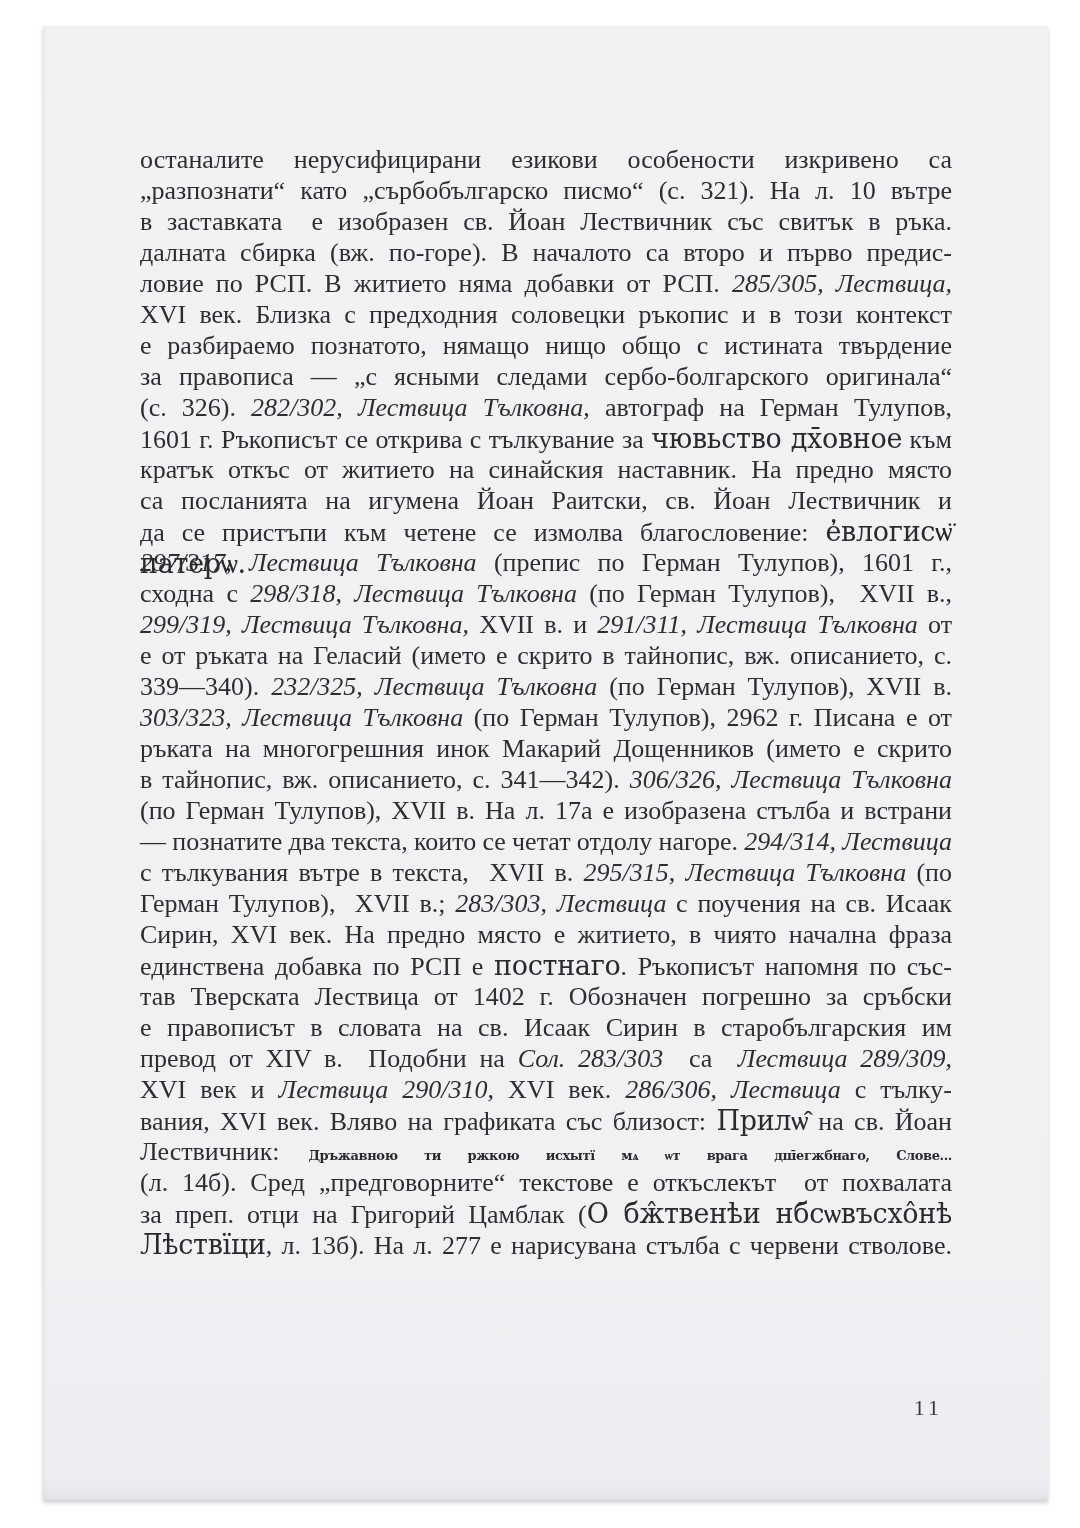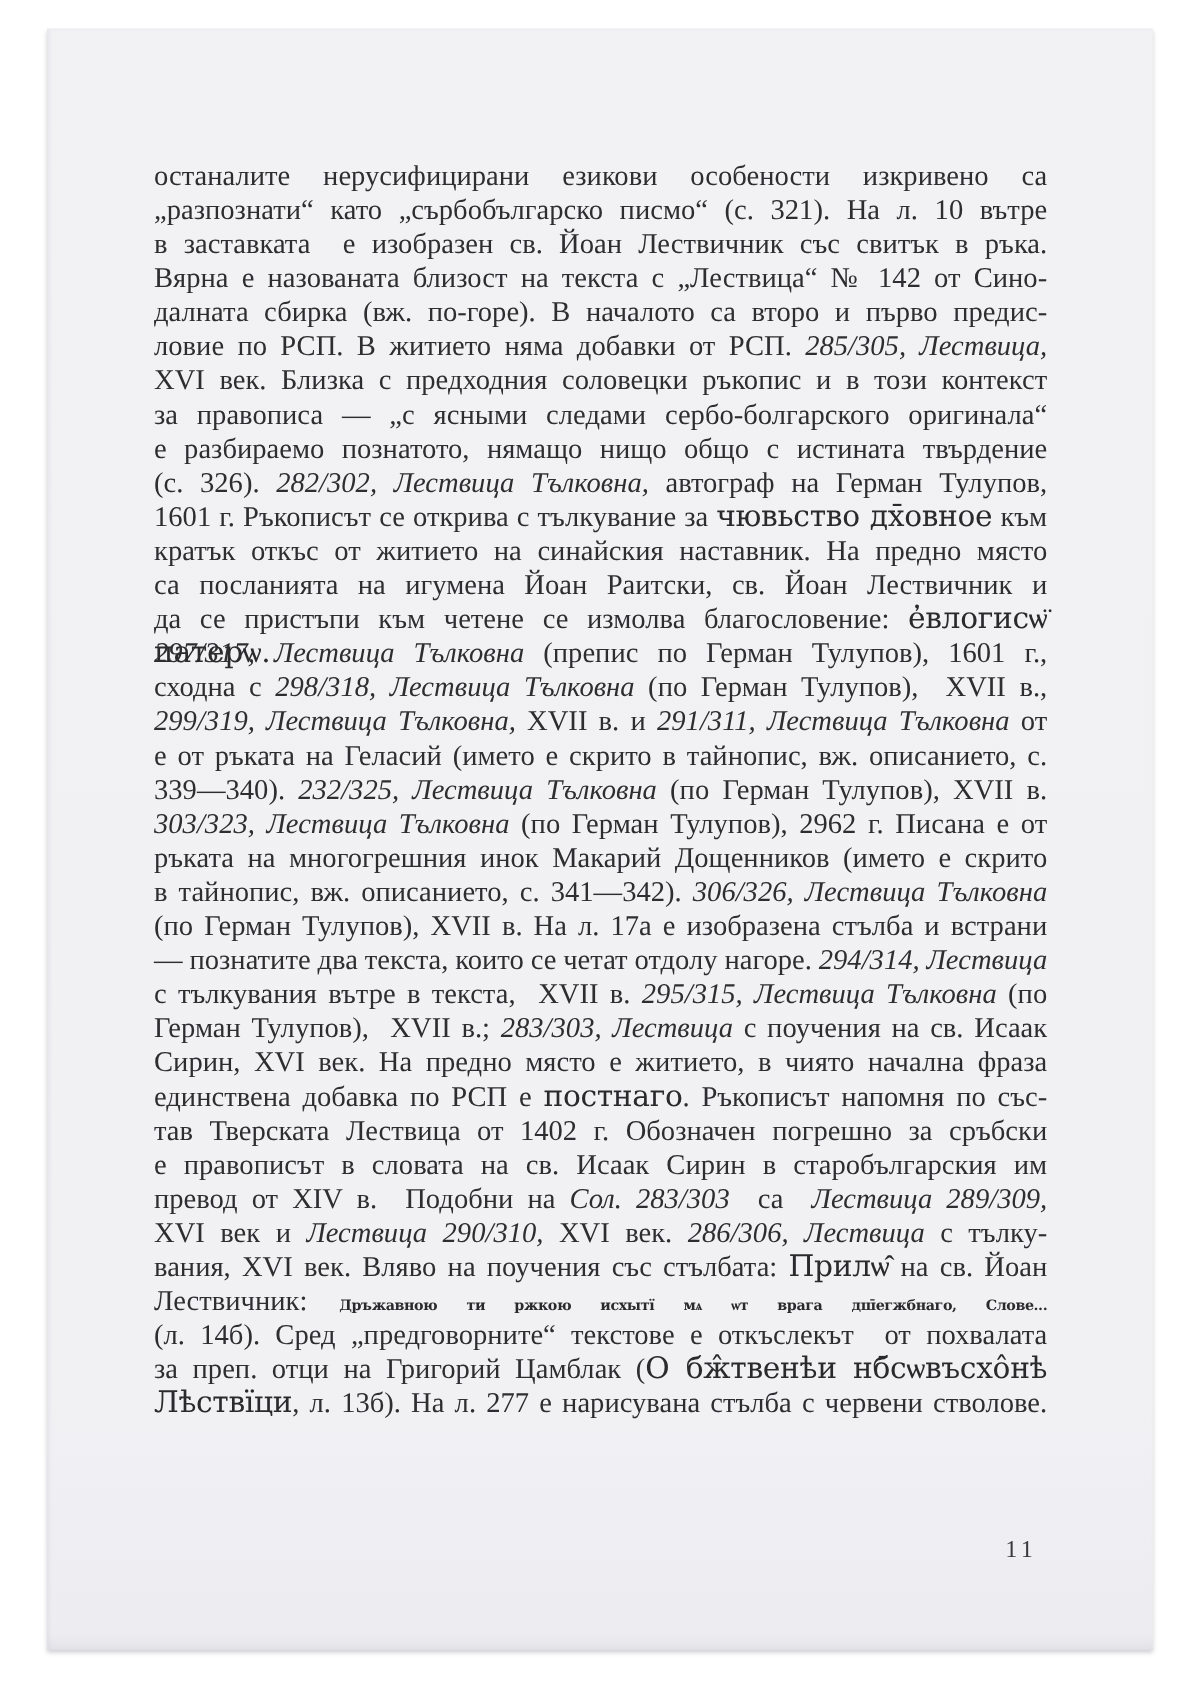--- a/index.html
+++ b/index.html
@@ -68,26 +68,25 @@
 </style>
 </head>
 <body>
 
 <div class="scan-bg">
   <div class="book-page">
     <div class="body-text">
         <div class="line"><span>останалите нерусифицирани езикови особености изкривено са</span></div>
         <div class="line"><span>„разпознати“ като „сърбобългарско писмо“ (с. 321). На л. 10 вътре</span></div>
         <div class="line"><span>в заставката  е изобразен св. Йоан Лествичник със свитък в ръка.</span></div>
-        <div class="line"><span>Вярна е назованата близост на текста с „Лествица“ № 142 от Сино-</span></div>
         <div class="line"><span>далната сбирка (вж. по-горе). В началото са второ и първо предис-</span></div>
         <div class="line"><span>ловие по РСП. В житието няма добавки от РСП. </span><span class="i">285/305, Лествица,</span></div>
         <div class="line"><span>XVI век. Близка с предходния соловецки ръкопис и в този контекст</span></div>
+        <div class="line"><span>е разбираемо познатото, нямащо нищо общо с истината твърдение</span></div>
         <div class="line"><span>за правописа — „с ясными следами сербо-болгарского оригинала“</span></div>
-        <div class="line"><span>е разбираемо познатото, нямащо нищо общо с истината твърдение</span></div>
         <div class="line"><span>(с. 326). </span><span class="i">282/302, Лествица Тълковна,</span><span> автограф на Герман Тулупов,</span></div>
         <div class="line"><span>1601 г. Ръкописът се открива с тълкувание за </span><span class="cs">чювьство дх̄овное</span><span> към</span></div>
         <div class="line"><span>кратък откъс от житието на синайския наставник. На предно място</span></div>
         <div class="line"><span>са посланията на игумена Йоан Раитски, св. Йоан Лествичник и</span></div>
         <div class="line"><span>да се пристъпи към четене се измолва благословение: </span><span class="cs">е̓влогисѡ̈ патерѡ.</span></div>
         <div class="line"><span class="i">297/317, Лествица Тълковна</span><span> (препис по Герман Тулупов), 1601 г.,</span></div>
         <div class="line"><span>сходна с </span><span class="i">298/318, Лествица Тълковна</span><span> (по Герман Тулупов),  XVII в.,</span></div>
         <div class="line"><span class="i">299/319, Лествица Тълковна,</span><span> XVII в. и </span><span class="i">291/311, Лествица Тълковна</span><span> от</span></div>
         <div class="line"><span>е от ръката на Геласий (името е скрито в тайнопис, вж. описанието, с.</span></div>
         <div class="line"><span>339—340). </span><span class="i">232/325, Лествица Тълковна</span><span> (по Герман Тулупов), XVII в.</span></div>
@@ -97,21 +96,21 @@
         <div class="line"><span>(по Герман Тулупов), XVII в. На л. 17а е изобразена стълба и встрани</span></div>
         <div class="line"><span>— познатите два текста, които се четат отдолу нагоре. </span><span class="i">294/314, Лествица</span></div>
         <div class="line"><span>с тълкувания вътре в текста,  XVII в. </span><span class="i">295/315, Лествица Тълковна</span><span> (по</span></div>
         <div class="line"><span>Герман Тулупов),  XVII в.; </span><span class="i">283/303, Лествица</span><span> с поучения на св. Исаак</span></div>
         <div class="line"><span>Сирин, XVI век. На предно място е житието, в чиято начална фраза</span></div>
         <div class="line"><span>единствена добавка по РСП е </span><span class="cs">постнаго</span><span>. Ръкописът напомня по със-</span></div>
         <div class="line"><span>тав Тверската Лествица от 1402 г. Обозначен погрешно за сръбски</span></div>
         <div class="line"><span>е правописът в словата на св. Исаак Сирин в старобългарския им</span></div>
         <div class="line"><span>превод от XIV в.  Подобни на </span><span class="i">Сол. 283/303</span><span>  са  </span><span class="i">Лествица 289/309,</span></div>
         <div class="line"><span>XVI век и </span><span class="i">Лествица 290/310,</span><span> XVI век. </span><span class="i">286/306, Лествица</span><span> с тълку-</span></div>
-        <div class="line"><span>вания, XVI век. Вляво на поучения със стълбата: </span><span class="cs">Прилѡ̂</span><span> на св. Йоан</span></div>
+        <div class="line"><span>вания, XVI век. Вляво на графиката със близост: </span><span class="cs">Прилѡ̂</span><span> на св. Йоан</span></div>
         <div class="line condensed"><span>Лествичник: </span><span class="cs">Дръжавною ти ржкою исхытї мѧ ѡт врага дш̄егжбнаго, Слове...</span></div>
         <div class="line"><span>(л. 14б). Сред „предговорните“ текстове е откъслекът  от похвалата</span></div>
         <div class="line"><span>за преп. отци на Григорий Цамблак (</span><span class="cs">О бж̂твенѣи нб̄сѡвъсхо̂нѣ</span></div>
         <div class="line"><span class="cs">Лѣствїци</span><span>, л. 13б). На л. 277 е нарисувана стълба с червени стволове.</span></div>
       </div>
     <div class="page-number">11</div>
   </div>
 </div>
 
 </body></html>

